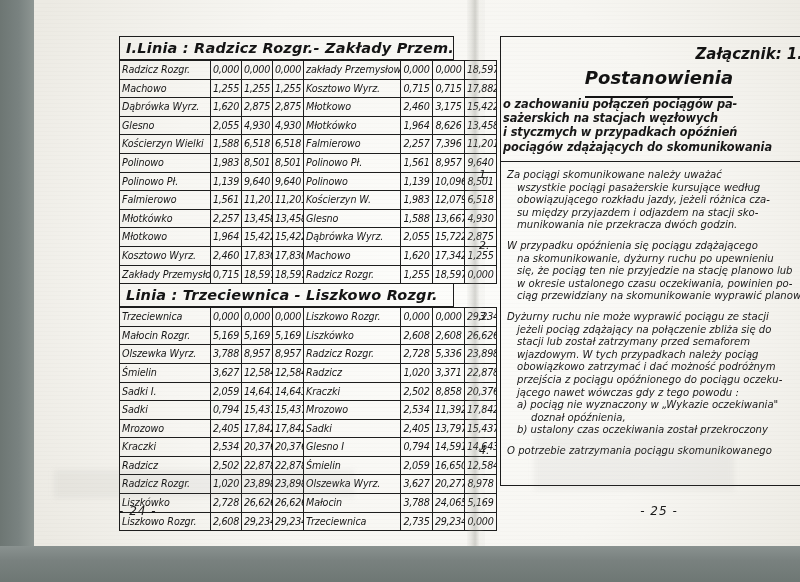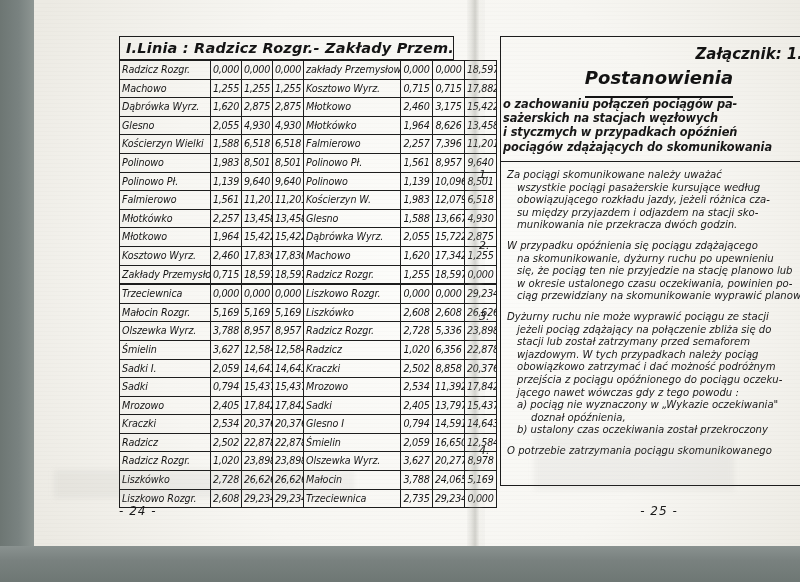--- a/index.html
+++ b/index.html
@@ -347,20 +347,21 @@
               <td class="v">18,597</td>
               <td class="v">18,597</td>
               <td class="nm2">Radzicz Rozgr.</td>
               <td class="v2">1,255</td>
               <td class="v2">18,597</td>
               <td class="v2">0,000</td>
             </tr>
           </tbody>
         </table>
 
+        <div class="lnk-title" style="border-top:none;">Linia : Trzeciewnica - Liszkowo Rozgr.</div>
         <table class="dist">
           <tbody>
             <tr>
               <td class="nm">Trzeciewnica</td>
               <td class="v">0,000</td>
               <td class="v">0,000</td>
               <td class="v">0,000</td>
               <td class="nm2">Liszkowo Rozgr.</td>
               <td class="v2">0,000</td>
               <td class="v2">0,000</td>
@@ -386,21 +387,21 @@
               <td class="v2">5,336</td>
               <td class="v2">23,898</td>
             </tr>
             <tr>
               <td class="nm">Śmielin</td>
               <td class="v">3,627</td>
               <td class="v">12,584</td>
               <td class="v">12,584</td>
               <td class="nm2">Radzicz</td>
               <td class="v2">1,020</td>
-              <td class="v2">6,356</td>
+              <td class="v2">3,371</td>
               <td class="v2">22,878</td>
             </tr>
             <tr>
               <td class="nm">Sadki I.</td>
               <td class="v">2,059</td>
               <td class="v">14,643</td>
               <td class="v">14,643</td>
               <td class="nm2">Kraczki</td>
               <td class="v2">2,502</td>
               <td class="v2">8,858</td>

